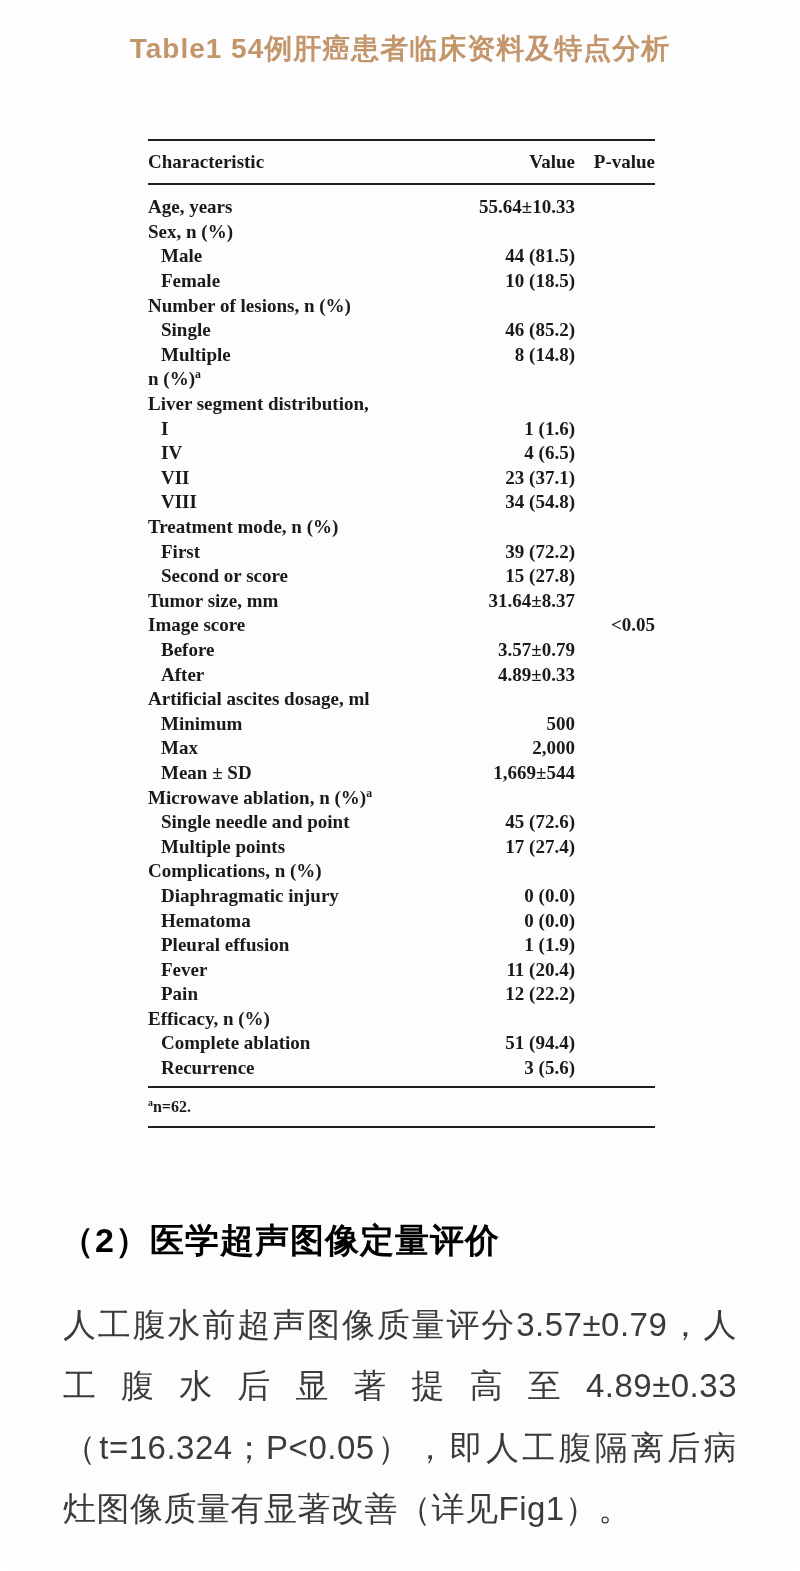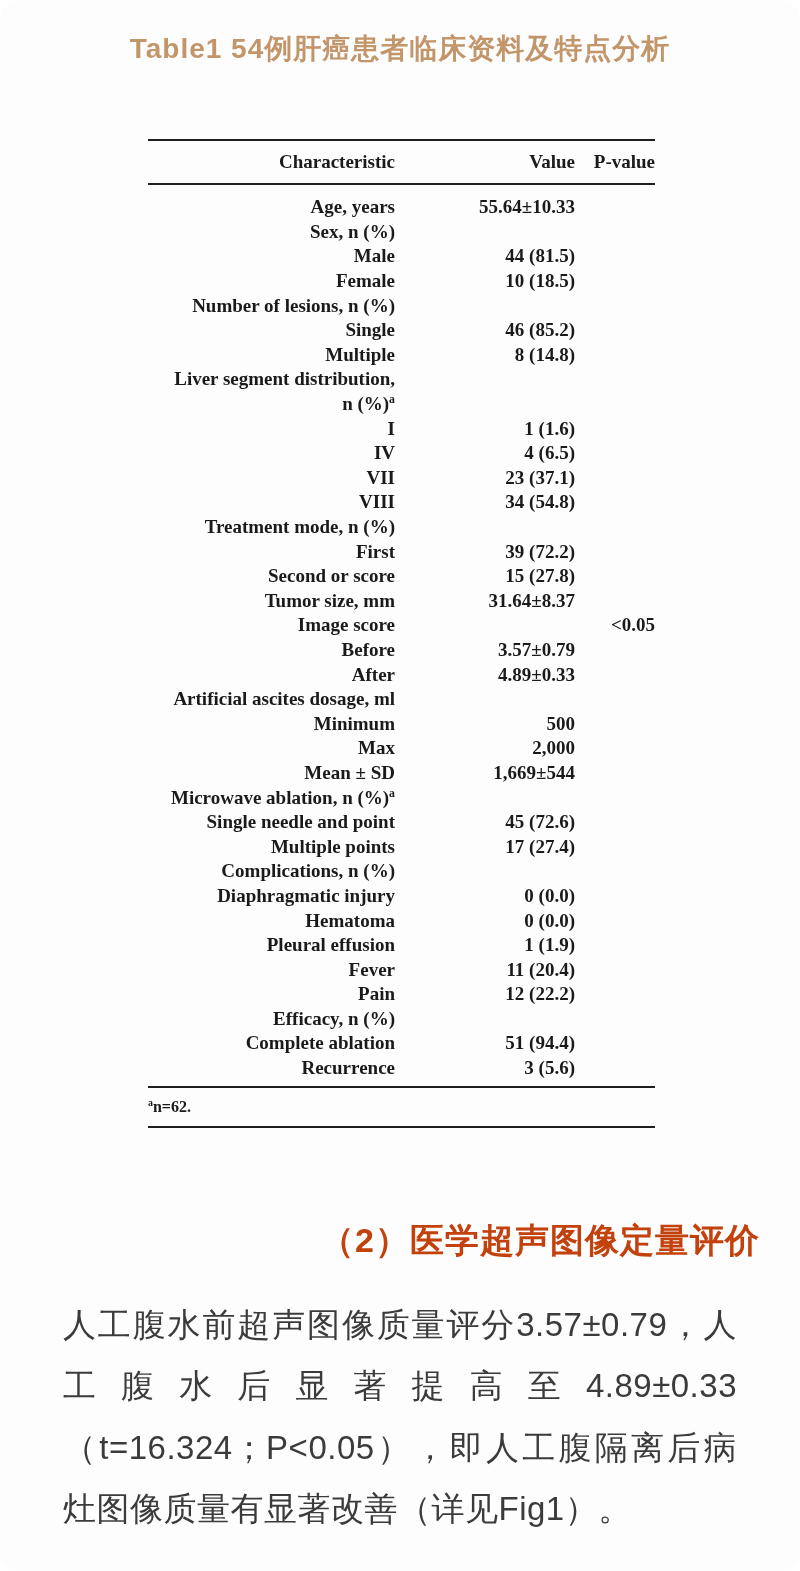--- a/index.html
+++ b/index.html
@@ -21,35 +21,34 @@
   
   .tablewrap {
     position:absolute; left:148px; top:139px; width:507px;
     font-family:"Liberation Serif","DejaVu Serif",serif;
     color:#1a1a1a; font-size:19px; font-weight:700;
   }
   .rule { border:none; border-top:2.5px solid #1f1f1f; margin:0; }
   .rule.thin { border-top-width:2px; }
   .thead { display:flex; height:42px; align-items:center; }
   .cell { white-space:nowrap; }
-  .c-label { flex:1 1 auto; text-align:right; overflow:hidden; }
+  .c-label { flex:1 1 auto; text-align:left; overflow:hidden; }
   .c-value { flex:0 0 180px; text-align:right; }
   .c-p     { flex:0 0 80px;  text-align:right; }
   .trows { padding:10px 0 6px 0; }
   .trow { display:flex; height:24.6px; align-items:center; }
   .c-label.ind { padding-left:13px; }
   sup { font-size:0.62em; vertical-align:super; line-height:0; }
   .footnote-row { height:38px; display:flex; align-items:center; font-size:16px; }
 
   
   .section-heading {
     position:absolute; left:60px; top:1218px; width:700px;
-    font-size:34px; font-weight:700; color:#c2410c;
+    font-size:34px; font-weight:700; color:#000000;
     letter-spacing:1px;
-    text-align:right;
   }
 
   
   .body-paragraph {
     position:absolute; left:63px; top:1294px; width:674px;
     color:#3b3b3b; font-size:33px; font-weight:300;
   }
   .body-line {
     height:61.3px; line-height:61.3px; white-space:nowrap;
     text-align:justify; text-align-last:justify; text-justify:inter-character;
@@ -102,26 +101,26 @@
           <span class="cell c-label ind">Single</span>
           <span class="cell c-value">46 (85.2)</span>
           <span class="cell c-p"></span>
         </div>
         <div class="trow">
           <span class="cell c-label ind">Multiple</span>
           <span class="cell c-value">8 (14.8)</span>
           <span class="cell c-p"></span>
         </div>
         <div class="trow">
+          <span class="cell c-label">n (%)<sup>a</sup></span>
+          <span class="cell c-value"></span>
+          <span class="cell c-p"></span>
+        </div>
+        <div class="trow">
           <span class="cell c-label">Liver segment distribution,</span>
-          <span class="cell c-value"></span>
-          <span class="cell c-p"></span>
-        </div>
-        <div class="trow">
-          <span class="cell c-label">n (%)<sup>a</sup></span>
           <span class="cell c-value"></span>
           <span class="cell c-p"></span>
         </div>
         <div class="trow">
           <span class="cell c-label ind">I</span>
           <span class="cell c-value">1 (1.6)</span>
           <span class="cell c-p"></span>
         </div>
         <div class="trow">
           <span class="cell c-label ind">IV</span>

